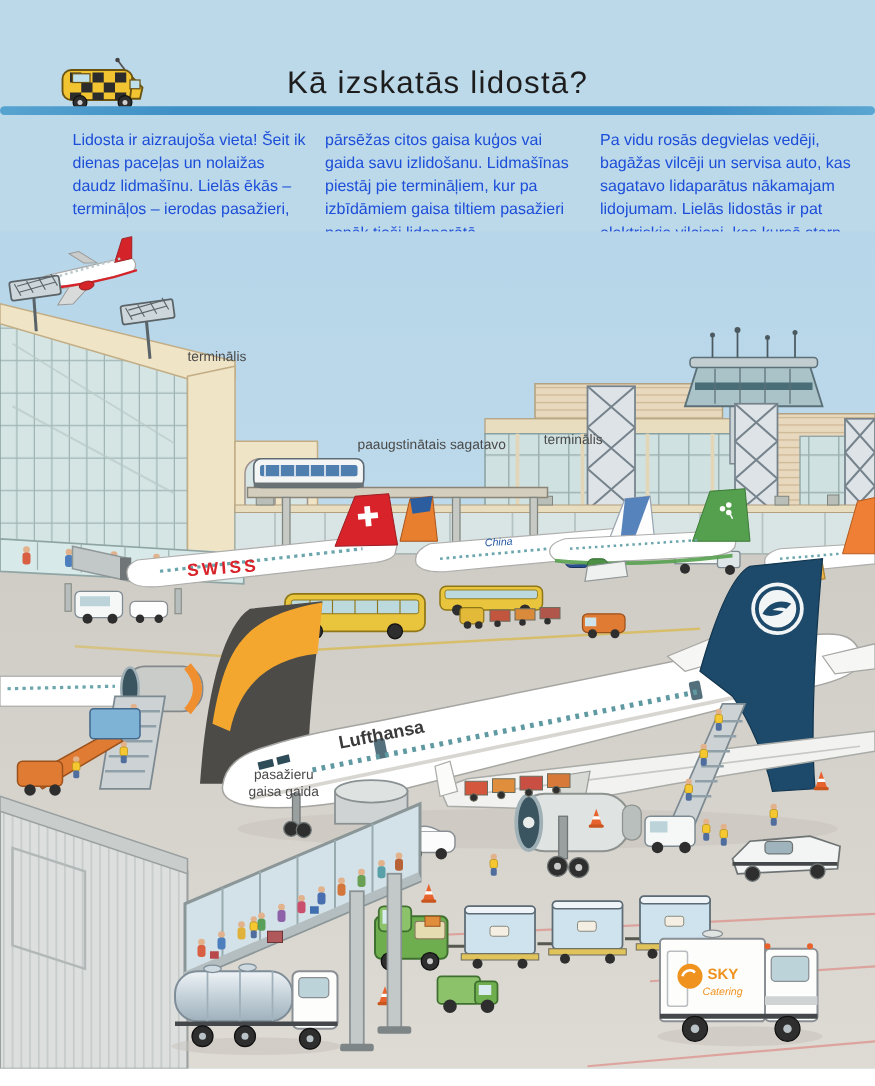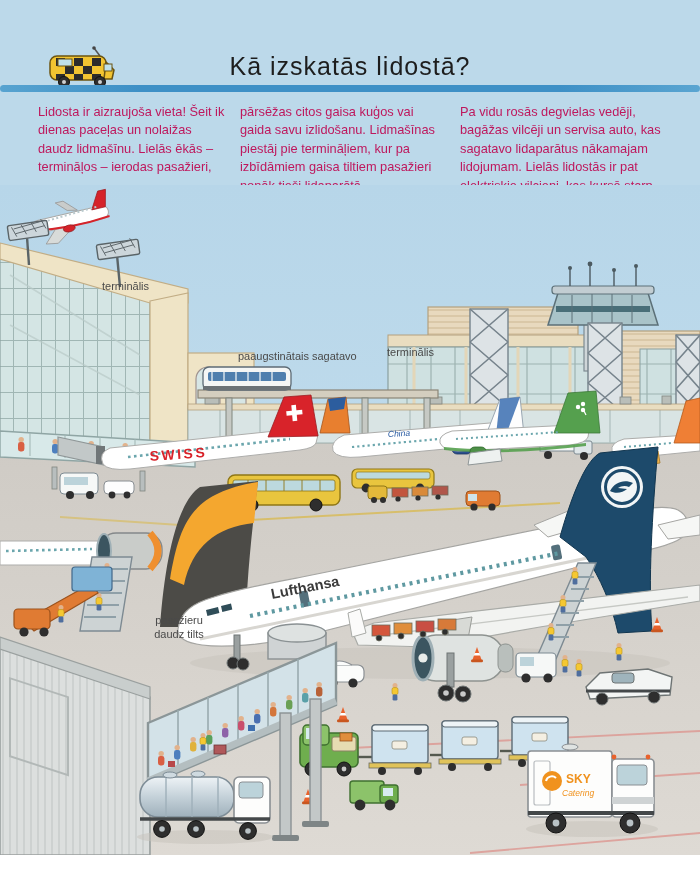--- a/index.html
+++ b/index.html
@@ -11,28 +11,28 @@
   .title{
     position:absolute;left:0;top:52px;width:700px;text-align:center;
     font-size:25px;letter-spacing:1px;color:#1d1d1d;font-weight:500;
   }
   .title-line{
     position:absolute;left:0;top:85px;width:700px;height:7px;border-radius:4px;
     background:linear-gradient(90deg,#57a3d0,#3e90c6 20%,#3e90c6 80%,#5aa5d1);
   }
   .van-icon{position:absolute;left:42px;top:44px;}
   .col{
-    position:absolute;top:103px;font-size:12.8px;line-height:1.44;color:#be185d;
+    position:absolute;top:103px;font-size:12.8px;line-height:1.44;color:#1d4ed8;margin-left:20px;
   }
   .col1{left:38px;width:190px;}
   .col2{left:240px;width:206px;}
   .col3{left:460px;width:206px;}
   .scene{position:absolute;left:0;top:185px;}
   .bottom-margin{position:absolute;left:0;top:855px;width:700px;height:14px;background:#ffffff;}
-  .ill-label{position:absolute;font-size:11px;color:#4a4a4a;}
+  .ill-label{position:absolute;font-size:11px;color:#4a4a4a;margin-left:48px;}
   .lbl-terminal-left{left:102px;top:280px;}
   .lbl-train{left:238px;top:350px;}
   .lbl-terminal-right{left:387px;top:346px;}
   .lbl-bridge{left:140px;top:614px;width:78px;text-align:center;line-height:1.25;}
   svg text{font-family:"Liberation Sans",sans-serif;}
 </style>
 </head>
 <body>
 
 <div class="page">
@@ -564,17 +564,17 @@
       <circle cx="360" cy="620" r="5.4" fill="#2e2e2e"></circle>
         <circle cx="390" cy="620" r="5.4" fill="#2e2e2e"></circle>
     </g>
   </svg>
 
   <div class="ill-label lbl-terminal-left">terminālis</div>
   <div class="ill-label lbl-train">paaugstinātais sagatavo</div>
   <div class="ill-label lbl-terminal-right">terminālis</div>
   <div class="ill-label lbl-bridge">
     <div>pasažieru</div>
-    <div>daudz tilts</div>
+    <div>gaisa gaida</div>
   </div>
 
   <div class="bottom-margin"></div>
 </div>
 
 </body></html>

